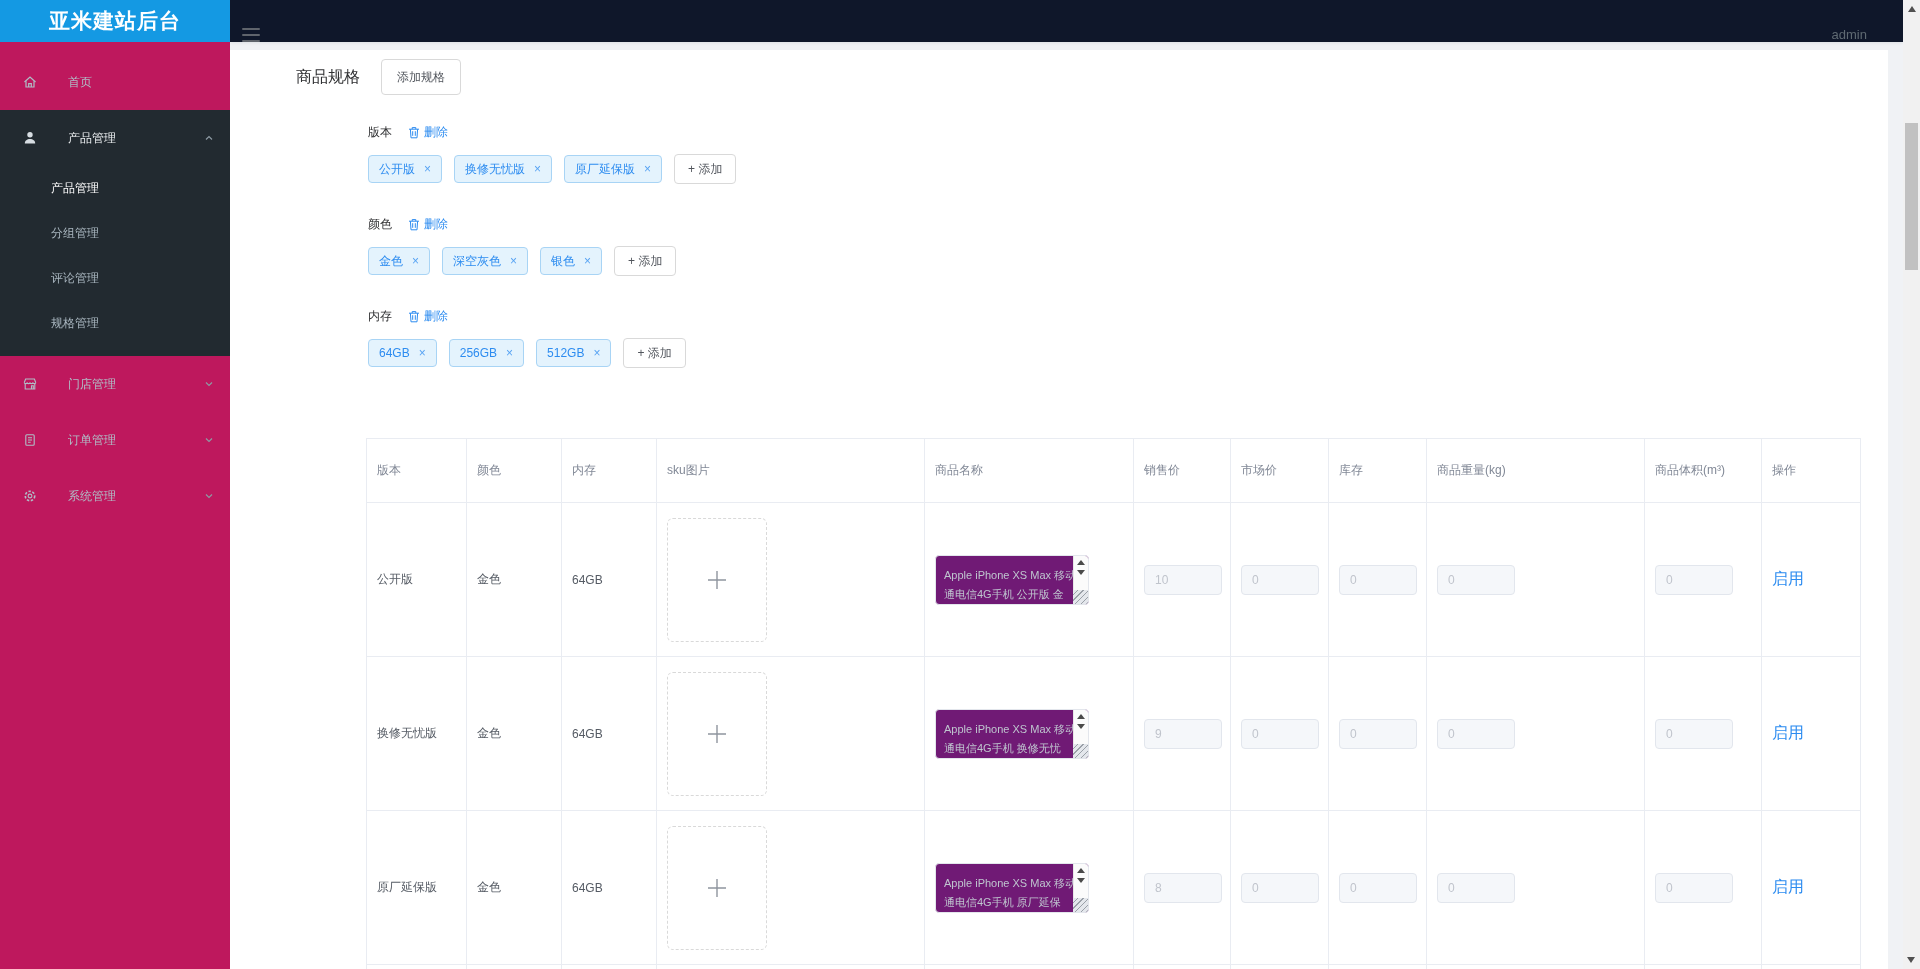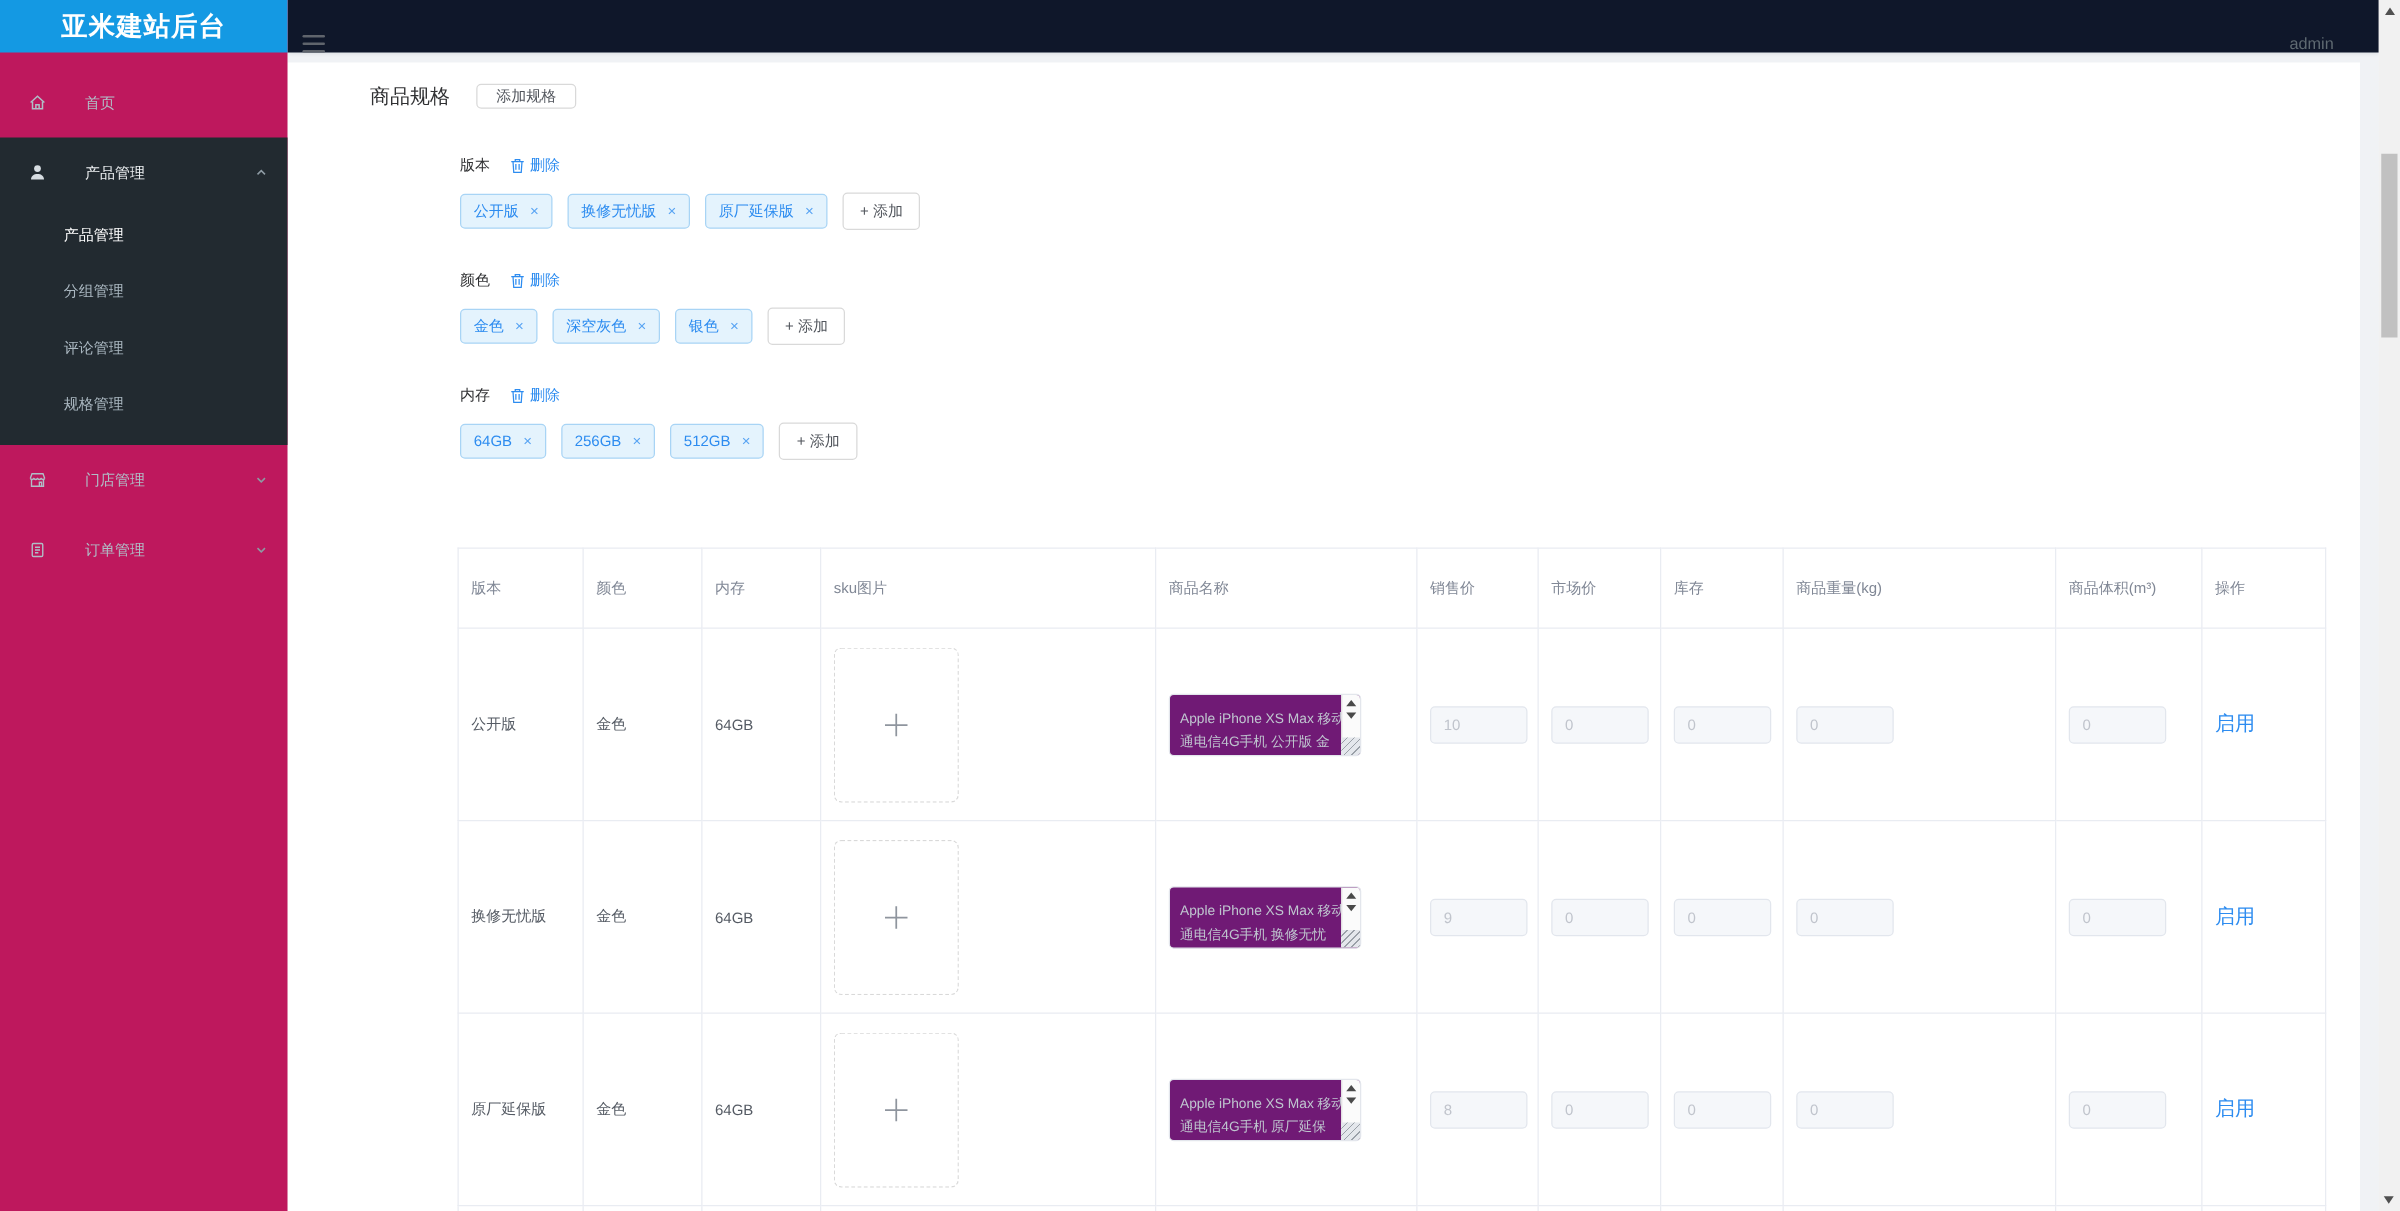--- a/index.html
+++ b/index.html
@@ -29,21 +29,21 @@
   .hamburger { width:18px; height:14px; display:flex; flex-direction:column; justify-content:space-between; cursor:pointer; }
   .hamburger i { display:block; height:2px; background:#5f646c; border-radius:1px; }
   .admin { font-size:13px; color:#5f6a72; cursor:pointer; }
 
   .content { height:927px; background:#f0f2f5; padding:8px 15px 0 0; }
   .card { background:#fff; height:100%; overflow:hidden; padding:12px 0 0 0; position:relative; }
 
   
   .spec-toolbar { margin-left:66px; height:30px; display:flex; align-items:center; }
   .spec-toolbar .lbl { font-size:16px; color:#303133; margin-right:21px; }
-  .btn { height:20px; background:#fff; border:1px solid #d9d9d9; border-radius:4px;
+  .btn { height:36px; background:#fff; border:1px solid #d9d9d9; border-radius:4px;
          font-size:12px; color:#51555c; padding:0 15px; cursor:pointer;
          font-family:"Liberation Sans","DejaVu Sans",sans-serif; }
 
   
   .group-title { margin:32px 0 0 138px; height:16px; display:flex; align-items:center; font-size:12px; }
   .group-title .g-name { color:#303133; margin-right:16px; }
   .del-link { display:inline-flex; align-items:center; color:#2d8cf0; cursor:pointer; }
   .del-link svg { margin-right:4px; }
   .tag-row { margin:14px 0 0 138px; display:flex; align-items:center; }
   .tag { height:28px; display:inline-flex; align-items:center; padding:0 10px;
@@ -157,20 +157,34 @@
         </svg>
       </span>
       <span class="mi-label">订单管理</span>
       <span class="chev">
         <svg width="10" height="10" viewBox="0 0 10 10" fill="none" stroke="#8d9aa3" stroke-width="1.2">
           <polyline points="2,3.5 5,6.5 8,3.5"></polyline>
         </svg>
       </span>
     </div>
 
+    <div class="menu-item">
+      <span class="mi-icon">
+        <svg width="16" height="16" viewBox="0 0 16 16" fill="none" stroke="#b0bec7">
+          <circle cx="8" cy="8" r="4.7" stroke-width="1.6" stroke-dasharray="2.4 1.6"></circle>
+          <circle cx="8" cy="8" r="1.9" stroke-width="1.1"></circle>
+        </svg>
+      </span>
+      <span class="mi-label">系统管理</span>
+      <span class="chev">
+        <svg width="10" height="10" viewBox="0 0 10 10" fill="none" stroke="#8d9aa3" stroke-width="1.2">
+          <polyline points="2,3.5 5,6.5 8,3.5"></polyline>
+        </svg>
+      </span>
+    </div>
 
   </div>
 </div>
 
 <div class="main">
   <div class="topbar">
     <div class="hamburger">
         <i></i>
         <i></i>
         <i></i>

